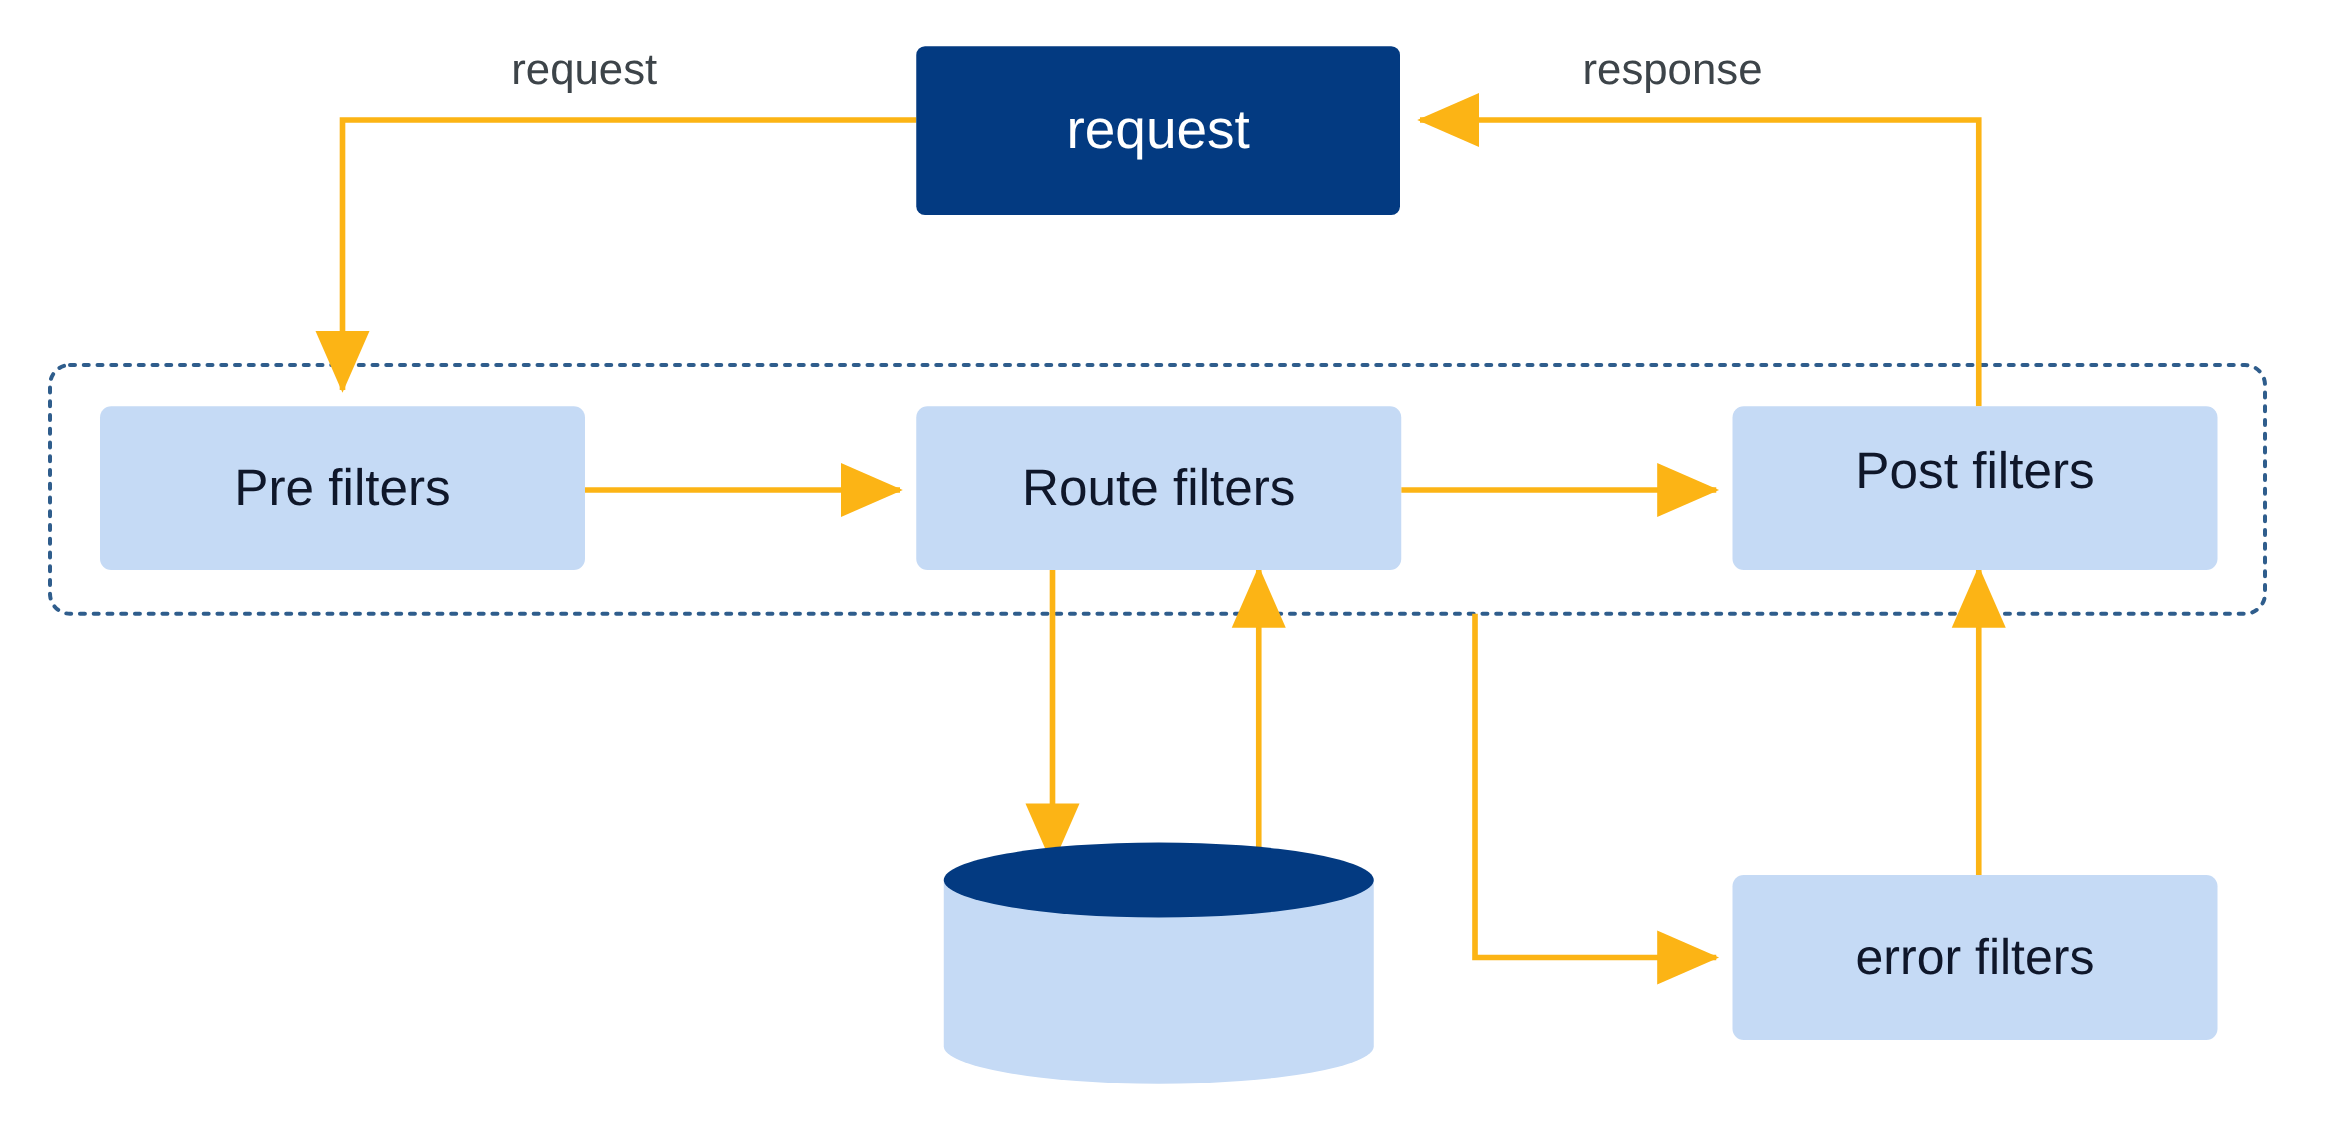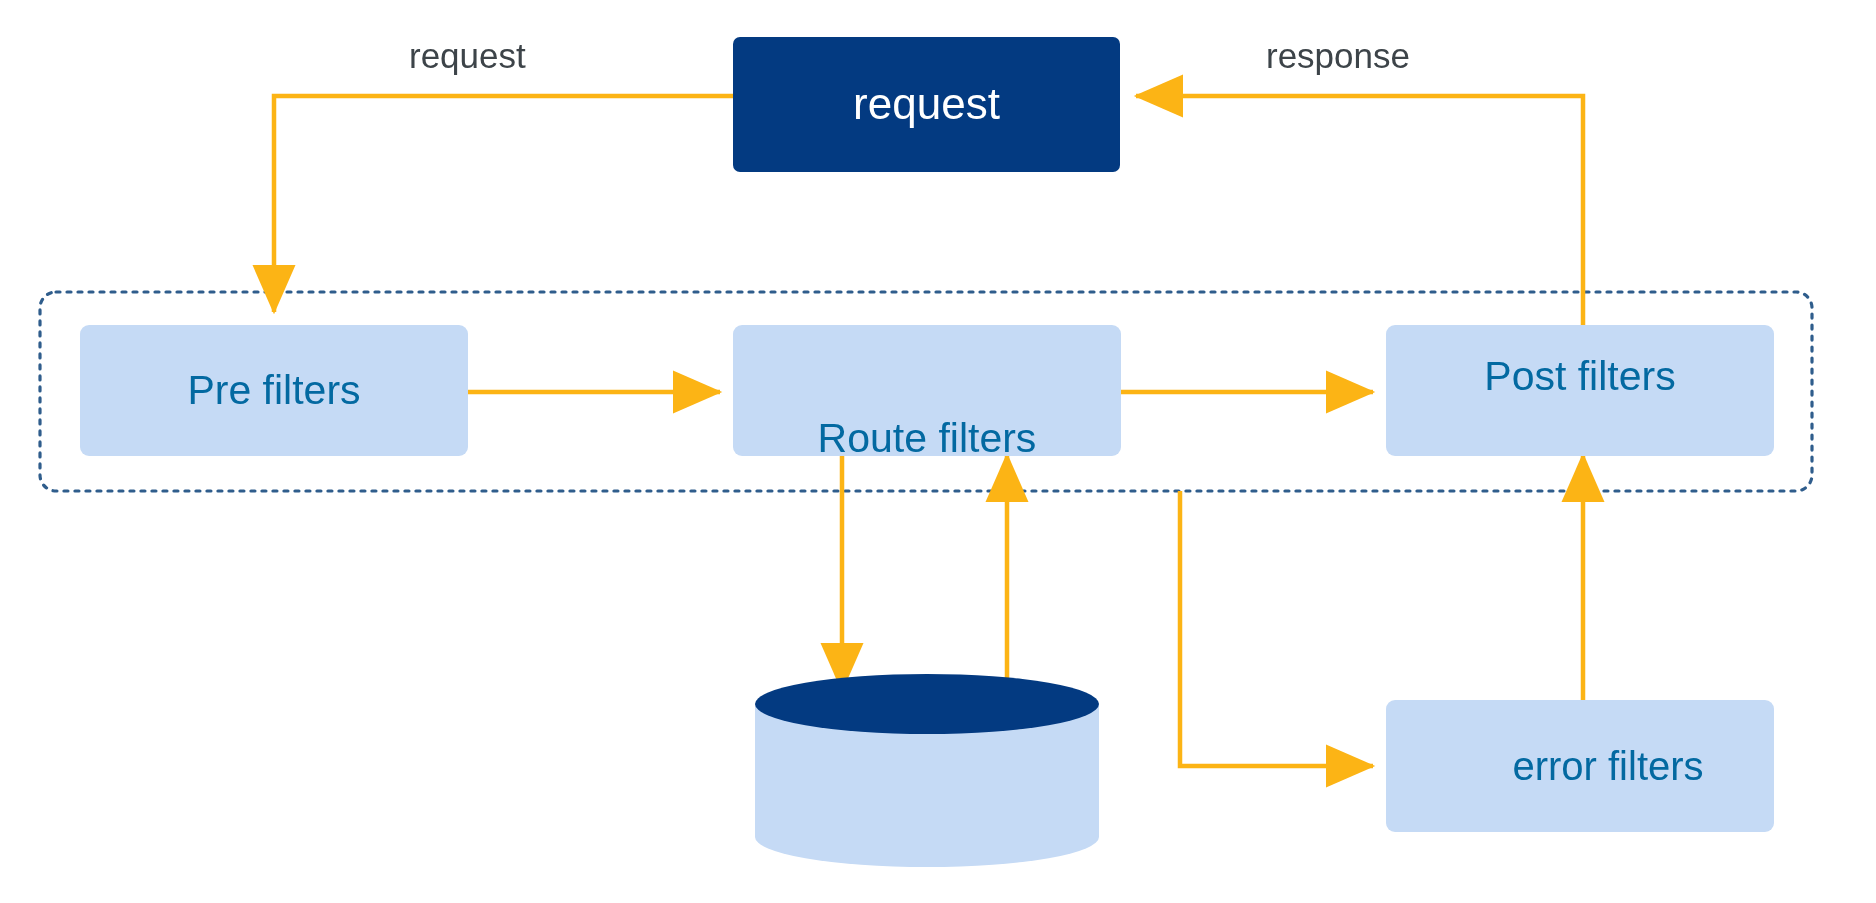--- a/index.html
+++ b/index.html
@@ -30,35 +30,35 @@
     position: absolute;
     display: flex;
     align-items: center;
     justify-content: center;
     text-align: center;
     line-height: 1.1;
     pointer-events: none;
     white-space: nowrap;
   }
   .label-dark {
-    color: #0369a1;
+    color: #0f172a;
   }
   .label-white {
     color: #ffffff;
   }
   .edge-label {
     position: absolute;
     color: #3d4449;
     font-size: 35px;
     white-space: nowrap;
   }
   .fs-box { font-size: 41px; }
   .fs-request { font-size: 44px; }
   .fs-cyl { font-size: 41px; }
-  .fs-err { font-size: 40px; padding-left: 28px; }
+  .fs-err { font-size: 40px; }
 </style>
 </head>
 <body>
 
 <div id="diagram-root">
 
   <svg class="canvas" viewBox="0 0 1876 903" xmlns="http://www.w3.org/2000/svg">
     <defs>
       <marker id="arrowR" markerWidth="12" markerHeight="12" refX="10.5" refY="5" orient="auto" markerUnits="strokeWidth">
         <path d="M0,0.2 L11,5 L0,9.8 z" fill="#fcb415"></path>
@@ -105,21 +105,21 @@
     <g>
       <path d="M755,704 L755,837 A172,30 0 0 0 1099,837 L1099,704 Z" fill="#c5daf5"></path>
       <ellipse cx="927" cy="704" rx="172" ry="30" fill="#033a81"></ellipse>
     </g>
   </svg>
 
   <div class="node-label fs-request label-white" style="left:733px; top:37px; width:387px; height:135px;">request</div>
 
   <div class="node-label fs-box label-dark" style="left:80px; top:325px; width:388px; height:131px;">Pre filters</div>
 
-  <div class="node-label fs-box label-dark" style="left:733px; top:325px; width:388px; height:131px;margin-top:48px;">Route filters</div>
+  <div class="node-label fs-box label-dark" style="left:733px; top:325px; width:388px; height:131px;">Route filters</div>
 
   <div class="node-label fs-box label-dark" style="left:1386px; top:325px; width:388px; height:103px;">Post filters</div>
 
   <div class="node-label fs-err label-dark" style="left:1386px; top:700px; width:388px; height:132px;">error filters</div>
 
 
   <div class="edge-label" style="left:409px; top:36px;">request</div>
 
   <div class="edge-label" style="left:1266px; top:36px;">response</div>
 

